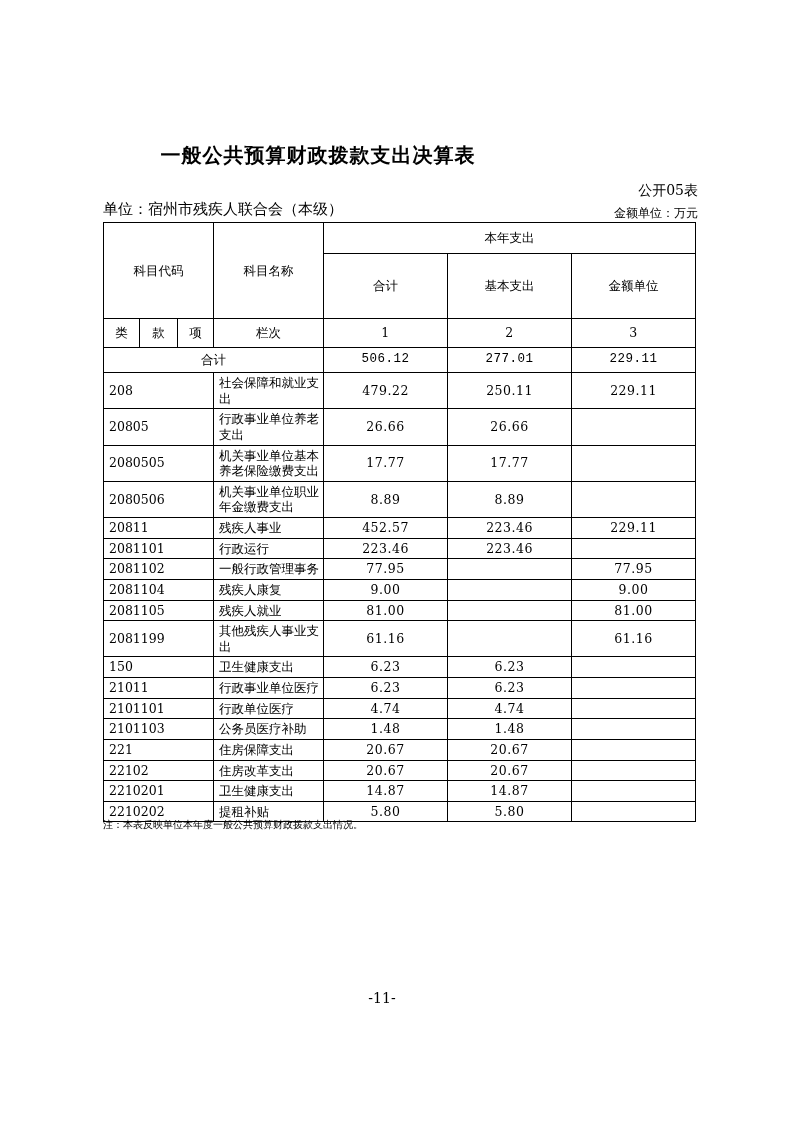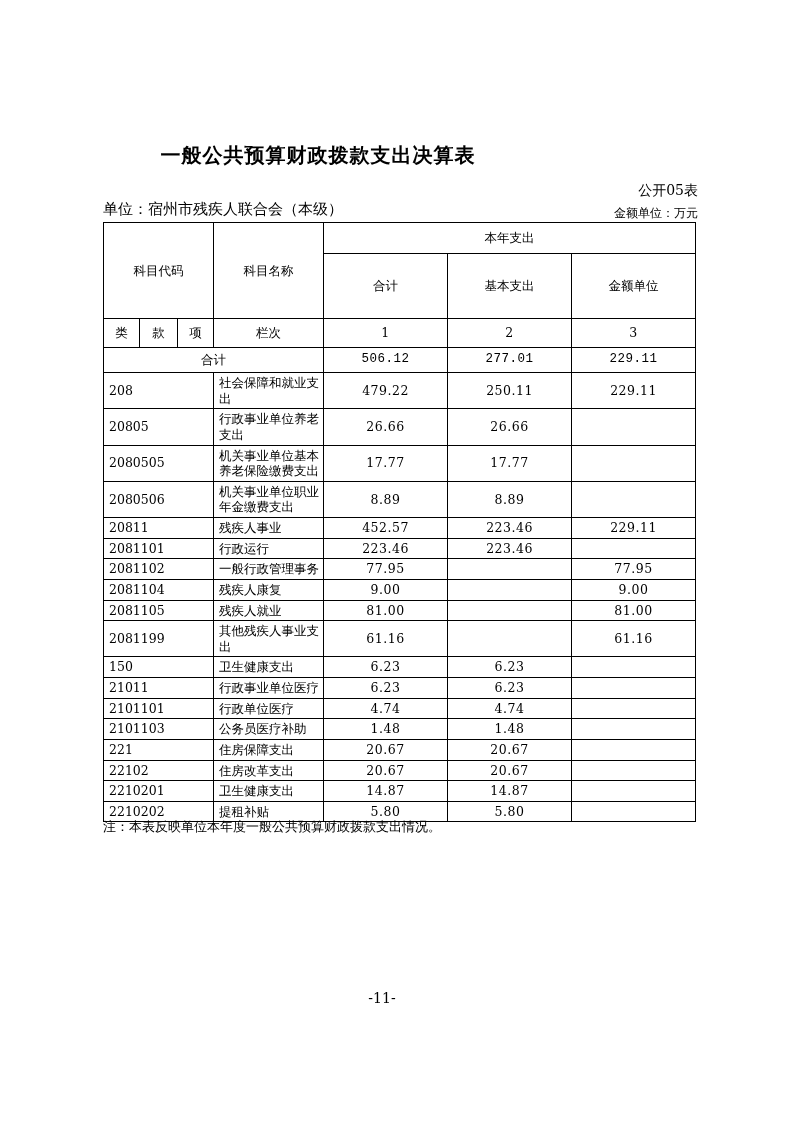--- a/index.html
+++ b/index.html
@@ -85,21 +85,21 @@
   }
   .hdr-mid {
     font-size: 13.5px;
     text-align: center;
   }
   .rowtall td { height: 30px; }
   .note {
     position: absolute;
     left: 103px;
     top: 818px;
-    font-size: 13px;
+    font-size: 10px;
   }
   .pagenum {
     position: absolute;
     left: 0;
     top: 990px;
     width: 764px;
     text-align: center;
     font-size: 14px;
   }
   .col-lei { width: 36px; }

